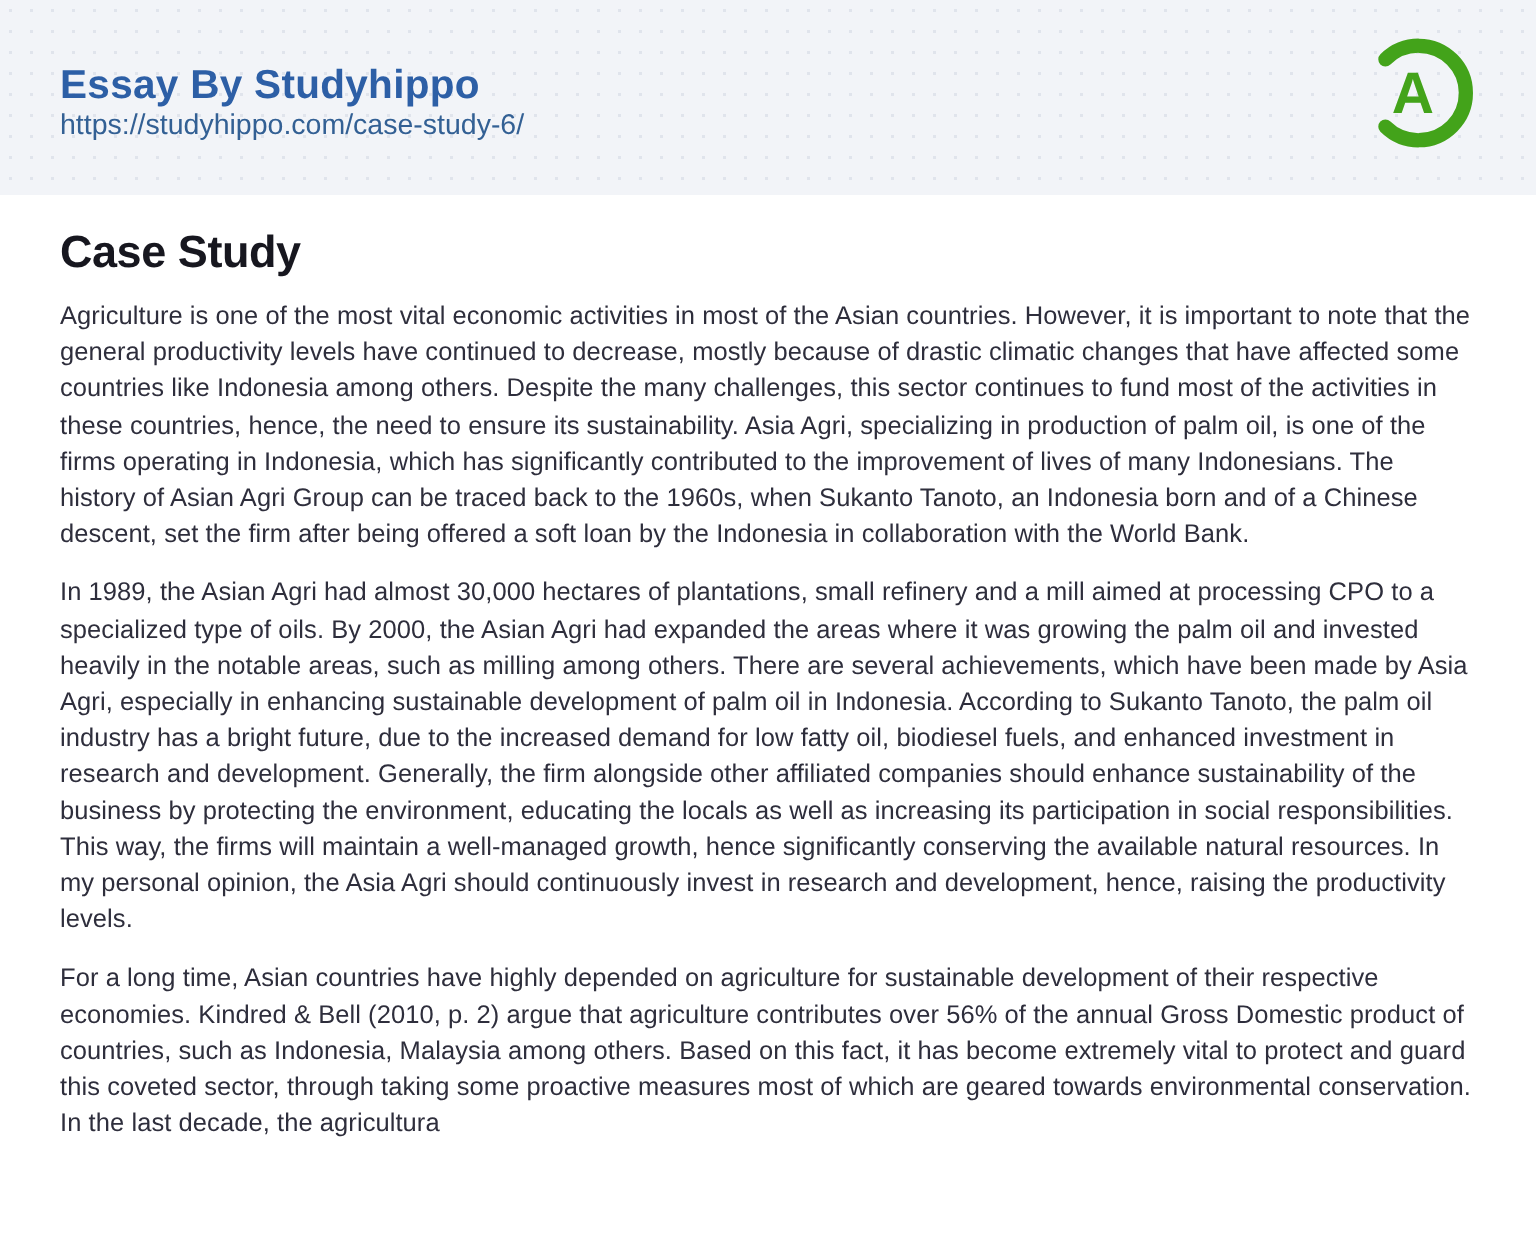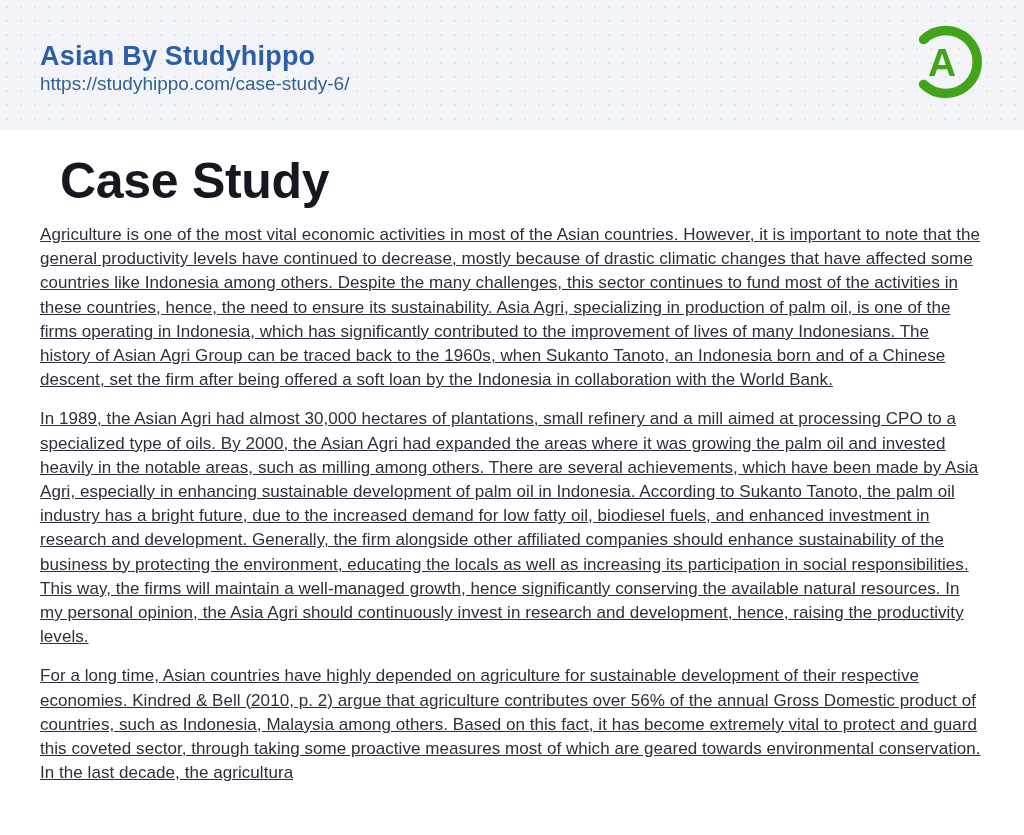--- a/index.html
+++ b/index.html
@@ -46,46 +46,44 @@
     top: 21px;
     right: 37px;
     width: 82px;
     height: 82px;
   }
   
   .article {
     padding: 21px 40px 0 40px;
   }
   .article-title {
-    font-size: 50px;
+    font-size: 30px;
     font-weight: 800;
     letter-spacing: -0.3px;
     color: #17171f;
     line-height: 1.2;
     margin-bottom: 12px;
-    margin-left: 20px;
   }
   .article p {
     font-size: 17px;
     line-height: 24.2px;
     letter-spacing: 0.05px;
     color: #2e2e3c;
     margin-bottom: 15px;
     text-align: left;
     max-width: 944px;
-    text-decoration: underline;
   }
 </style>
 </head>
 <body>
 
 <div class="page">
 
   <header class="site-header">
-    <div class="site-title">Asian By Studyhippo</div>
+    <div class="site-title">Essay By Studyhippo</div>
     <a class="site-url">https://studyhippo.com/case-study-6/</a>
 
     <div class="logo">
       <svg width="82" height="82" viewBox="0 0 82 82">
 
         <path d="M 18.6 18.6 A 31.5 31.5 0 1 1 18.6 63.4" fill="none" stroke="#43a31a" stroke-width="9.5" stroke-linecap="round"></path>
         <text x="37" y="41.5" text-anchor="middle" dominant-baseline="central" font-family="Liberation Sans, DejaVu Sans, sans-serif" font-size="39" font-weight="700" fill="#43a31a">A</text>
       </svg>
     </div>
   </header>

